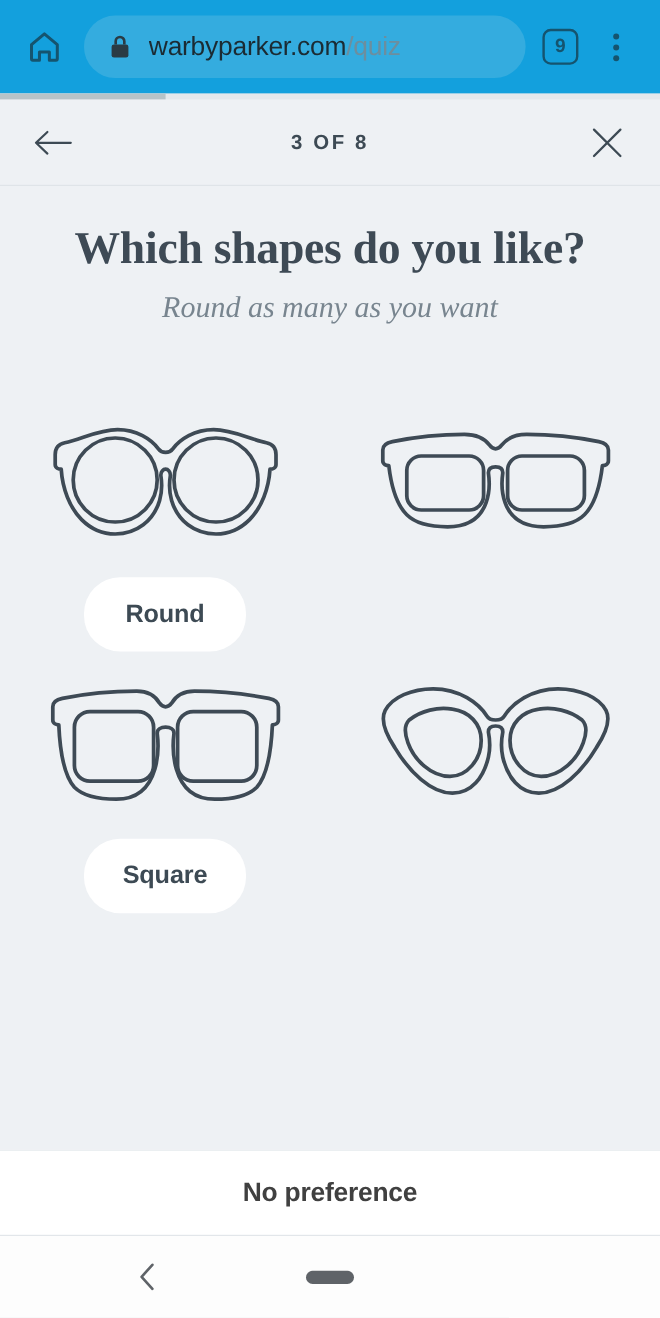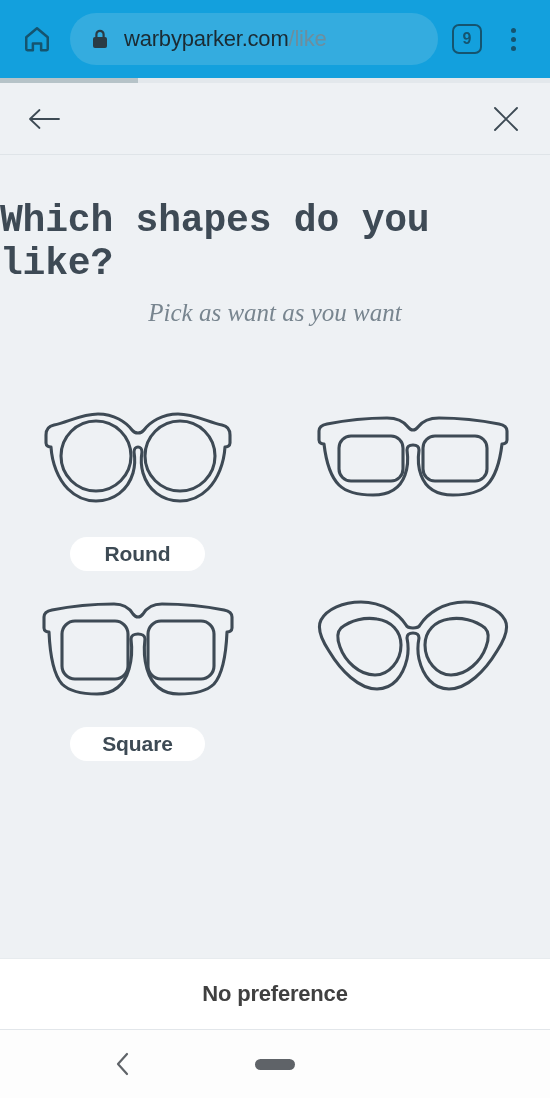--- a/index.html
+++ b/index.html
@@ -98,25 +98,25 @@
   
   .content {
     flex: 1 1 auto;
     background: #eef1f4;
     display: flex;
     flex-direction: column;
     align-items: center;
     overflow: hidden;
   }
   .title {
-    font-family: Liberation Mono, monospace;
+    font-family: Liberation Serif, serif;
     font-size: 38px;
     font-weight: 700;
     color: #3e4a55;
-    margin-top: 44px;
+    margin-top: 30px;
     letter-spacing: -0.2px;
   }
   .subtitle {
     font-family: "Liberation Serif", serif;
     font-style: italic;
     font-size: 25px;
     color: #78858f;
     margin-top: 14px;
   }
 
@@ -140,21 +140,21 @@
     align-items: center;
     justify-content: center;
   }
   .glasses-wrap svg { width: 100%; height: 100%; display: block; }
   .opt-pill {
     margin-top: 24px;
     background: #ffffff;
     border: none;
     border-radius: 30px;
     min-width: 135px;
-    height: 34px;
+    height: 62px;
     padding: 0 26px;
     font-family: "Liberation Sans", sans-serif;
     font-size: 21px;
     font-weight: 700;
     color: #3d4a54;
     display: flex;
     align-items: center;
     justify-content: center;
     letter-spacing: -0.1px;
     cursor: pointer;
@@ -216,21 +216,21 @@
       </svg>
     </div>
 
     <div class="omnibox">
       <span class="lock-icon">
         <svg width="20" height="22" viewBox="0 0 20 22">
           <rect x="3" y="9" width="14" height="11" rx="2" fill="#2a3b44"></rect>
           <path d="M6.4 9V6.4a3.6 3.6 0 0 1 7.2 0V9" stroke="#2a3b44" stroke-width="2.2" fill="none"></path>
         </svg>
       </span>
-      <span class="url-text"><span>warbyparker.com</span><span class="url-path">/like</span></span>
+      <span class="url-text"><span>warbyparker.com</span><span class="url-path">/quiz</span></span>
     </div>
 
     <div class="tab-count">9</div>
 
     <div class="menu-btn">
       <span></span>
       <span></span>
       <span></span>
     </div>
   </div>
@@ -239,31 +239,32 @@
     <div class="progress-fill" id="progress-fill" style="width: 25%;"></div>
   </div>
 
   <div class="quiz-header">
     <div class="hdr-icon-btn">
       <svg width="34" height="26" viewBox="0 0 34 26" fill="none">
         <path d="M32 13H3M3 13l9.5-9M3 13l9.5 9" stroke="#3d4a54" stroke-width="1.8" stroke-linecap="round" stroke-linejoin="round"></path>
       </svg>
     </div>
 
+    <div class="step-label">3 OF 8</div>
 
     <div class="hdr-icon-btn">
       <svg width="28" height="28" viewBox="0 0 28 28" fill="none">
         <path d="M3 3l22 22M25 3L3 25" stroke="#3d4a54" stroke-width="1.9" stroke-linecap="round"></path>
       </svg>
     </div>
   </div>
 
   <div class="content">
     <div class="title">Which shapes do you like?</div>
-    <div class="subtitle">Pick as want as you want</div>
+    <div class="subtitle">Round as many as you want</div>
 
     <div class="grid">
 
       <div class="option">
         <div class="glasses-wrap">
           <svg viewBox="0 0 200 108" fill="none">
             <g stroke="#3e4a55" stroke-width="3.1" stroke-linejoin="round" stroke-linecap="round" fill="none">
 
               <path d="M8 30 C8 24 11 21 16 20 C30 17 44 9 60 9 C76 9 88 17 94 25
                        C97 29 103 29 106 25 C112 17 124 9 140 9 C156 9 170 17 184 20

